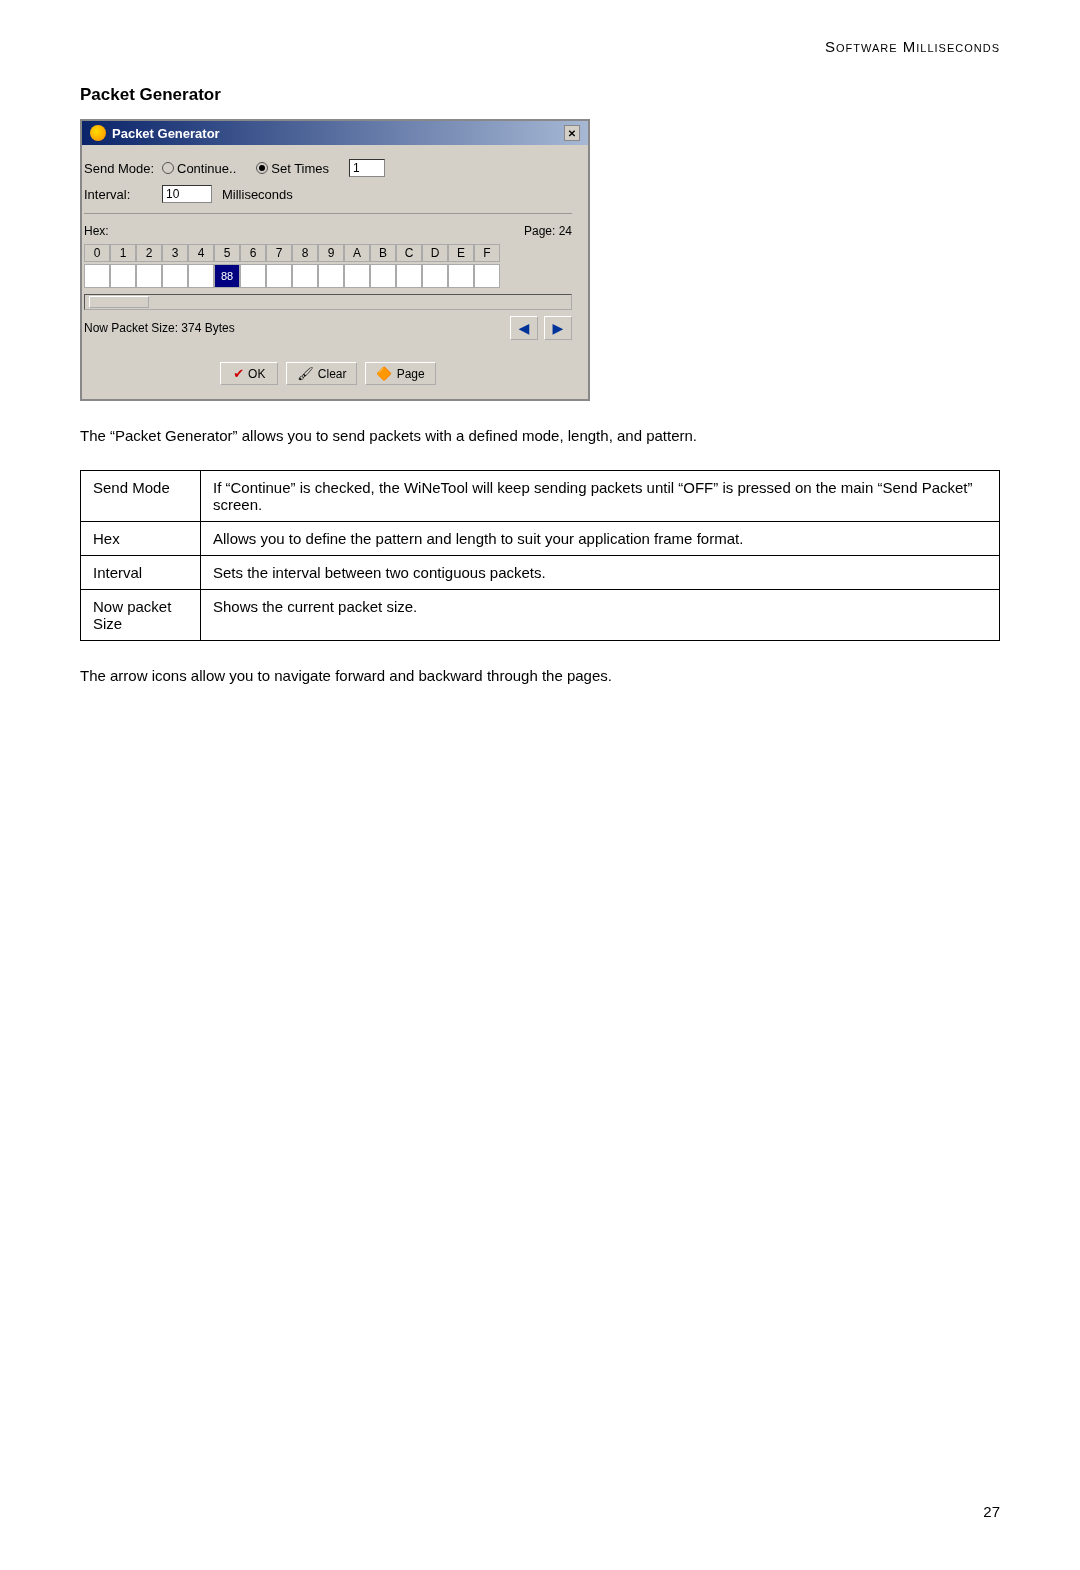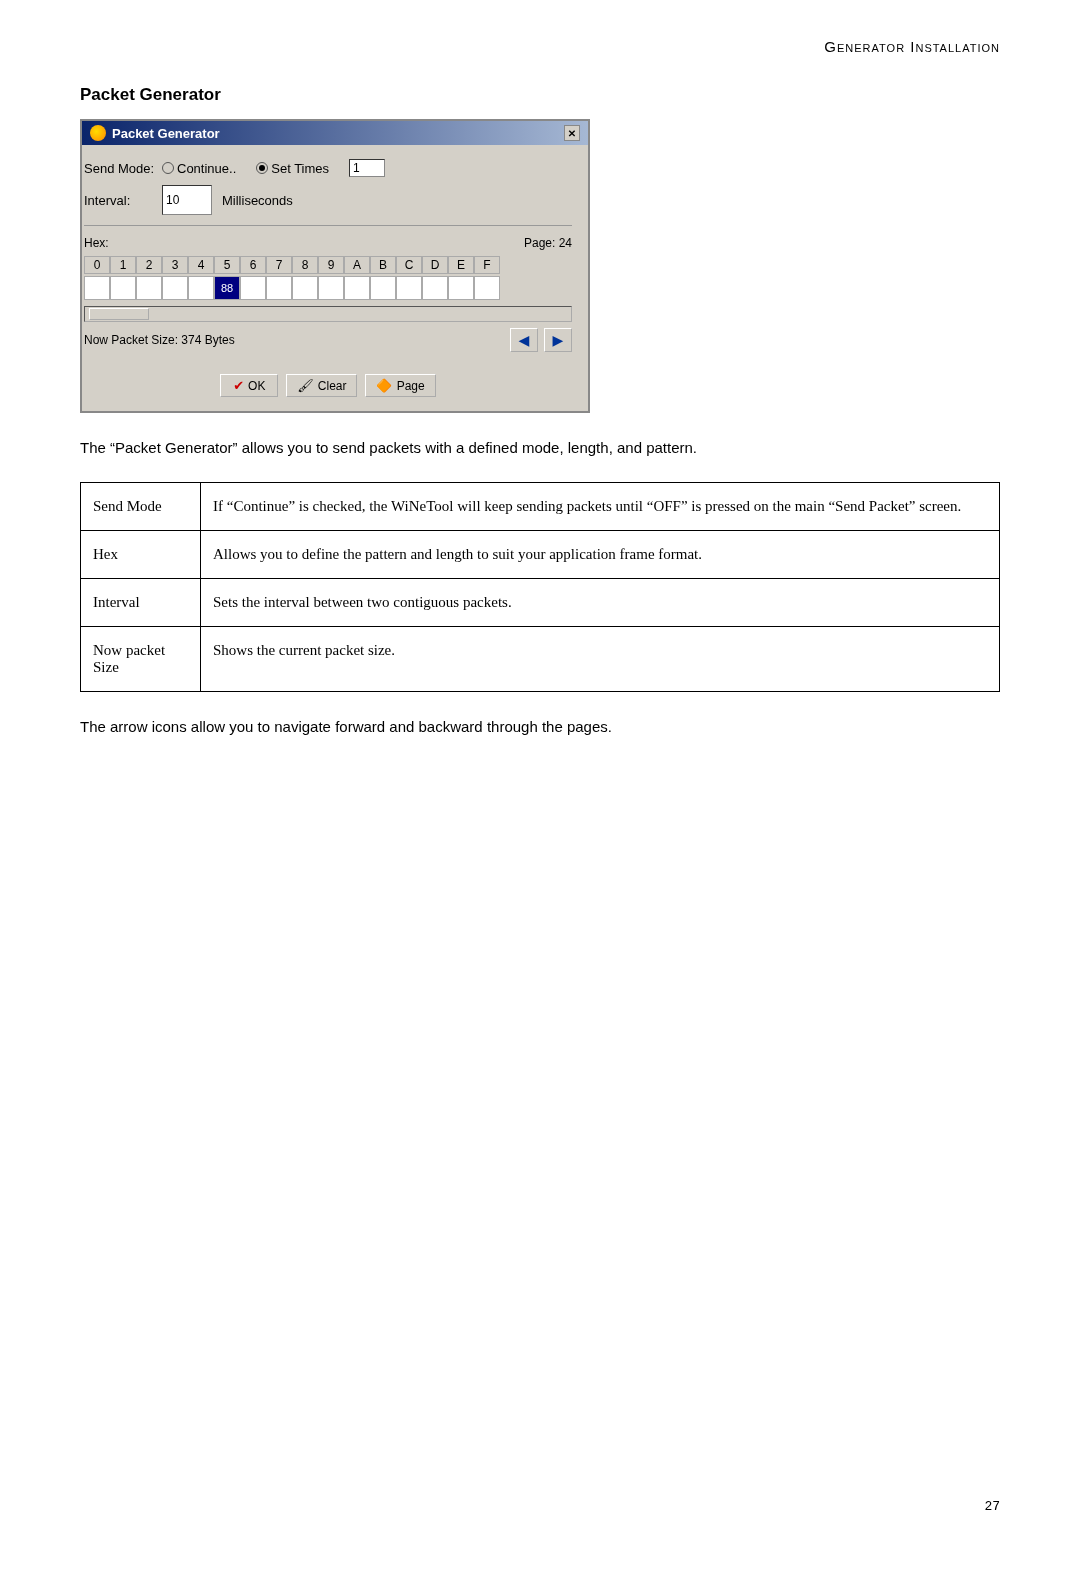--- a/index.html
+++ b/index.html
@@ -125,21 +125,21 @@
       height: 18px;
       display: inline-flex;
       align-items: center;
     }
     .text-input-medium {
       border: 1px inset #888;
       background: #fff;
       font-size: 12px;
       padding: 1px 3px;
       width: 50px;
-      height: 30px;
+      height: 18px;
       display: inline-flex;
       align-items: center;
     }
 
     .dialog-divider {
       border: none;
       border-top: 1px solid #999;
       margin: 10px 0;
     }
 
@@ -265,51 +265,49 @@
 
     
     .info-table {
       border-collapse: collapse;
       width: 100%;
       margin-bottom: 24px;
       font-size: 15px;
     }
     .info-table td {
       border: 1px solid #000;
-      padding: 15px 12px;
+      padding: 8px 12px;
       vertical-align: top;
-      font-family: Liberation Serif, serif;
     }
     .info-table td:first-child {
       width: 120px;
       font-weight: normal;
     }
 
     
     .footer-para {
       font-size: 15px;
       line-height: 1.5;
       margin-bottom: 24px;
       margin-top: 11px;
     }
 
     
     .page-number {
       position: absolute;
-      bottom: 56px;
+      bottom: 50px;
       right: 80px;
-      font-size: 13px;
-      font-family: Liberation Mono, monospace;
+      font-size: 15px;
     }
   </style>
 </head>
 <body>
 
 <div class="page-header">
-  <span class="sw">Generator Installation</span>
+  <span class="sw">Software Milliseconds</span>
 </div>
 
 <div class="content-area">
 
   <div class="section-title">Packet Generator</div>
 
   <div class="dialog-wrapper">
 
     <div class="dialog-titlebar">
       <div class="title-left">

